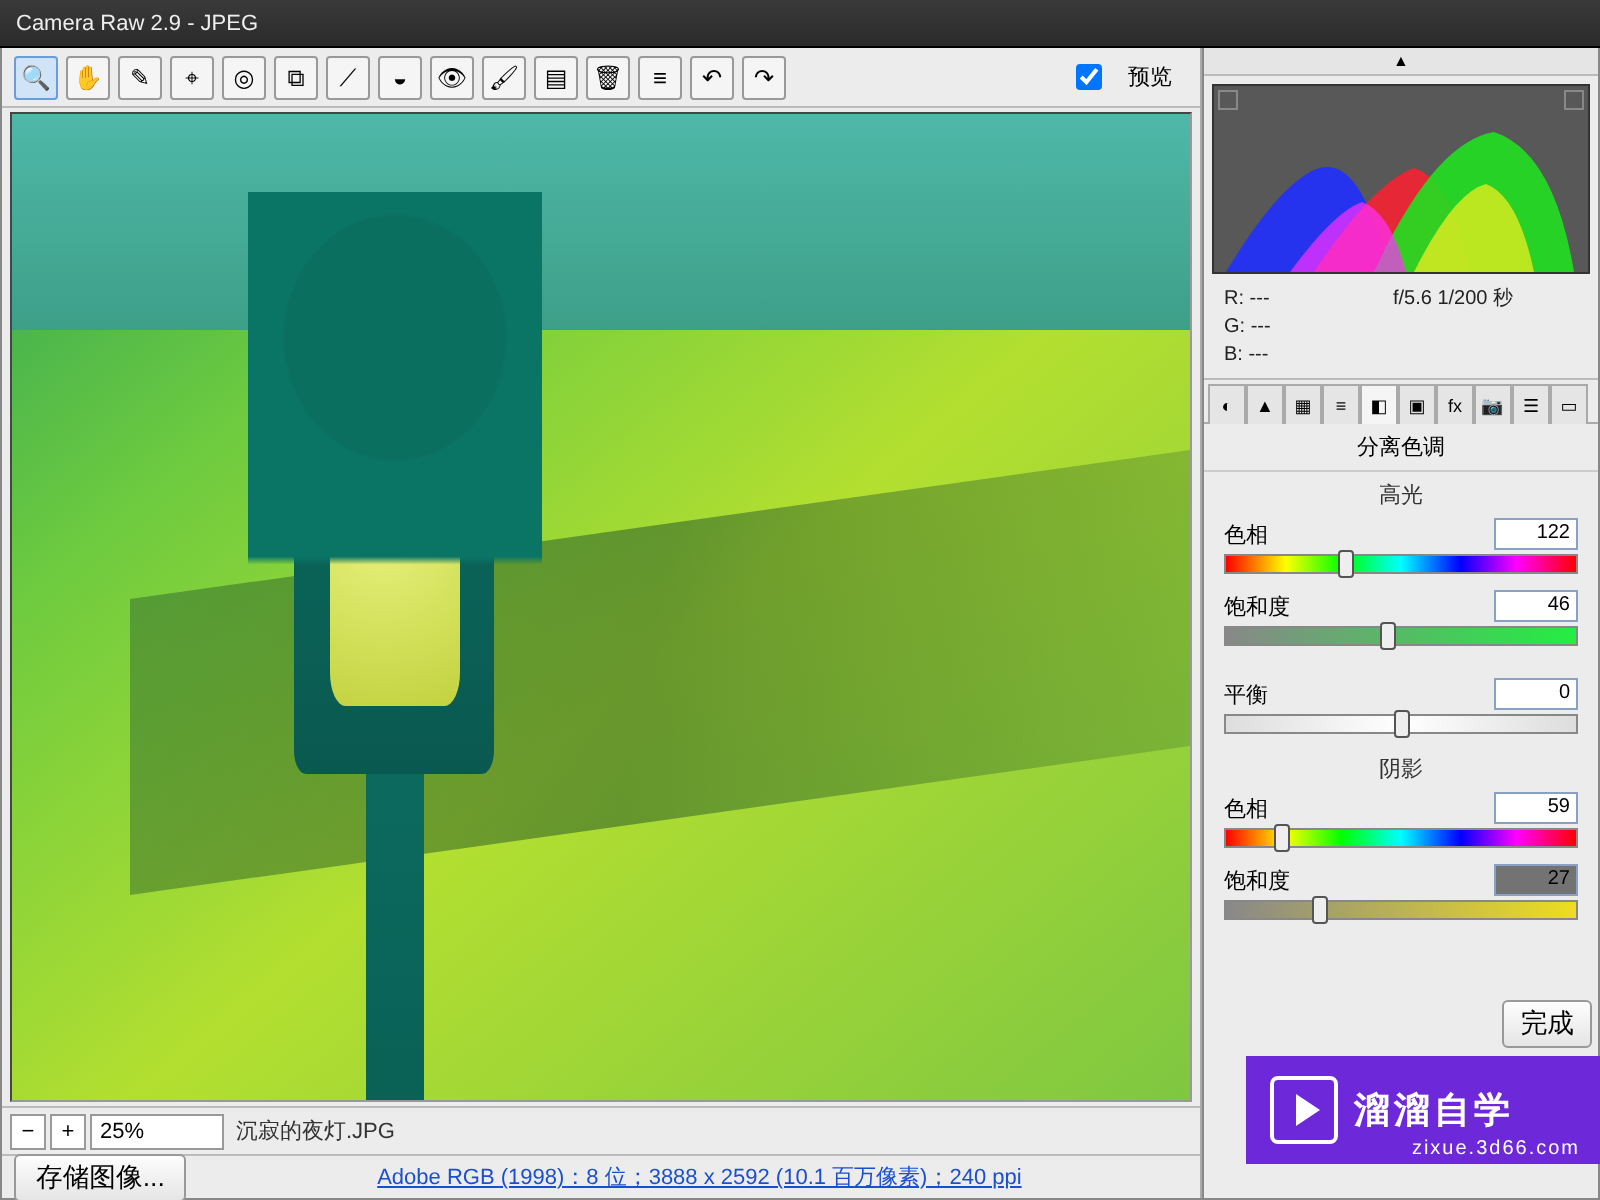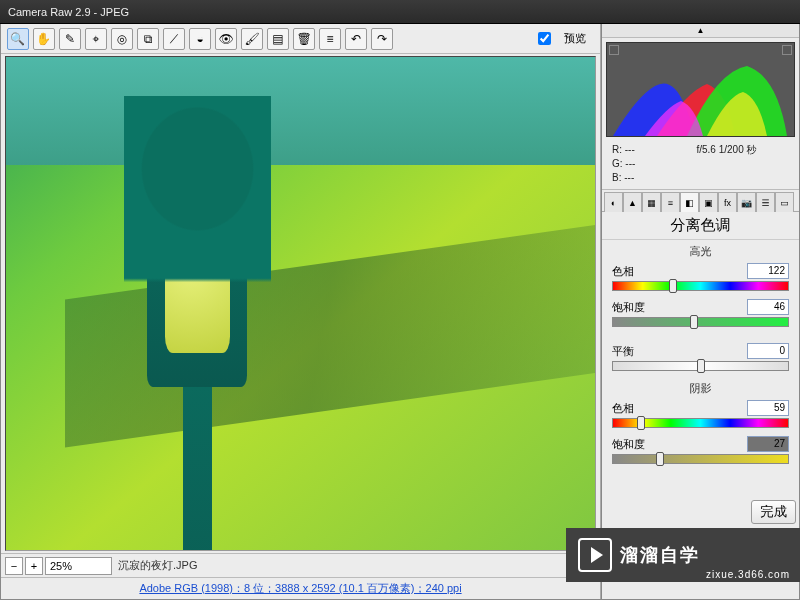--- a/index.html
+++ b/index.html
@@ -51,37 +51,37 @@
 .clip-warn.r { right: 2px; }
 
 .meta-readout { text-align: center; font-size: 10px; color: #222; line-height: 14px; padding: 2px 0 4px; border-bottom: 1px solid #bbb; display: flex; }
 .meta-readout .rgb { width: 52px; text-align: left; padding-left: 10px; }
 .meta-readout .exif { flex: 1; text-align: center; }
 
 .tabs { height: 22px; display: flex; border-bottom: 1px solid #aaa; padding: 2px 2px 0; gap: 0; }
 .tab { width: 19px; height: 20px; border: 1px solid #aaa; border-bottom: none; background: #e5e5e5; display: flex; align-items: center; justify-content: center; font-size: 9px; cursor: pointer; }
 .tab.active { background: #f5f5f5; }
 
-.panel-title { text-align: center; font-size: 15px; padding: 4px 0; border-bottom: 1px solid #ccc; }
+.panel-title { text-align: center; font-size: 11px; padding: 4px 0; border-bottom: 1px solid #ccc; }
 .group-title { text-align: center; font-size: 11px; padding: 4px 0 2px; color: #333; }
 
 .slider-row { padding: 2px 10px 6px; }
 .slider-head { display: flex; justify-content: space-between; align-items: center; margin-bottom: 2px; }
 .slider-head .label { font-size: 11px; }
 .slider-head .numbox { width: 42px; height: 16px; border: 1px solid #8aa0c4; background: #fff; text-align: right; padding-right: 3px; font-size: 10px; line-height: 14px; }
 .slider-head .numbox.sel { background: #737373; }
 .slider-track { position: relative; height: 10px; border: 1px solid #888; }
 .hue-grad { background: linear-gradient(90deg, #f00 0%, #ff0 17%, #0f0 33%, #0ff 50%, #00f 67%, #f0f 83%, #f00 100%); }
 .sat-hi { background: linear-gradient(90deg, #888 0%, #23ee42 100%); }
 .bal-grad { background: linear-gradient(90deg, #ddd, #fff, #ddd); }
 .hue-sh { background: linear-gradient(90deg, #f00 0%, #ff0 17%, #0f0 33%, #0ff 50%, #00f 67%, #f0f 83%, #f00 100%); }
 .sat-sh { background: linear-gradient(90deg, #888 0%, #eedd20 100%); }
 .thumb { position: absolute; top: -3px; width: 8px; height: 14px; background: #eee; border: 1px solid #555; border-radius: 2px; transform: translateX(-50%); }
 
-.watermark { position: absolute; right: 0; bottom: 18px; height: 54px; width: 234px; background: #404040; color: #fff; display: flex; align-items: center; padding-left: 12px; gap: 8px; }
+.watermark { position: absolute; right: 0; bottom: 18px; height: 54px; width: 177px; background: #6d28d9; color: #fff; display: flex; align-items: center; padding-left: 12px; gap: 8px; }
 .watermark .play { width: 34px; height: 34px; border: 2px solid #fff; border-radius: 4px; display:flex; align-items:center; justify-content:center; }
 .watermark .play:before { content:""; border-left: 12px solid #fff; border-top: 8px solid transparent; border-bottom: 8px solid transparent; margin-left: 3px; }
 .watermark .txt { font-size: 18px; font-weight: bold; letter-spacing: 2px; }
 .watermark .sub { position: absolute; right: 10px; bottom: 2px; font-size: 10px; letter-spacing: 1px; }
 .done-btn { position: absolute; right: 4px; bottom: 76px; border: 1px solid #999; background: linear-gradient(#fdfdfd,#e5e5e5); padding: 2px 8px; border-radius: 3px; cursor: pointer; }
 </style>
 </head>
 <body>
 
 <div class="titlebar">
@@ -126,20 +126,21 @@
     <div class="bottombar">
       <div class="zoom-ctrl">
         <div class="btn">−</div>
         <div class="btn">+</div>
         <div class="val">25%</div>
       </div>
       <div class="filename">沉寂的夜灯.JPG</div>
     </div>
 
     <div class="status">
+      <button class="save-btn">存储图像...</button>
       <div class="meta">Adobe RGB (1998)：8 位；3888 x 2592 (10.1 百万像素)；240 ppi</div>
     </div>
   </div>
 
   <div class="right">
     <div class="scroll-up">▲</div>
 
     <div class="histo-box">
       <div class="clip-warn l"></div>
       <div class="clip-warn r"></div>

